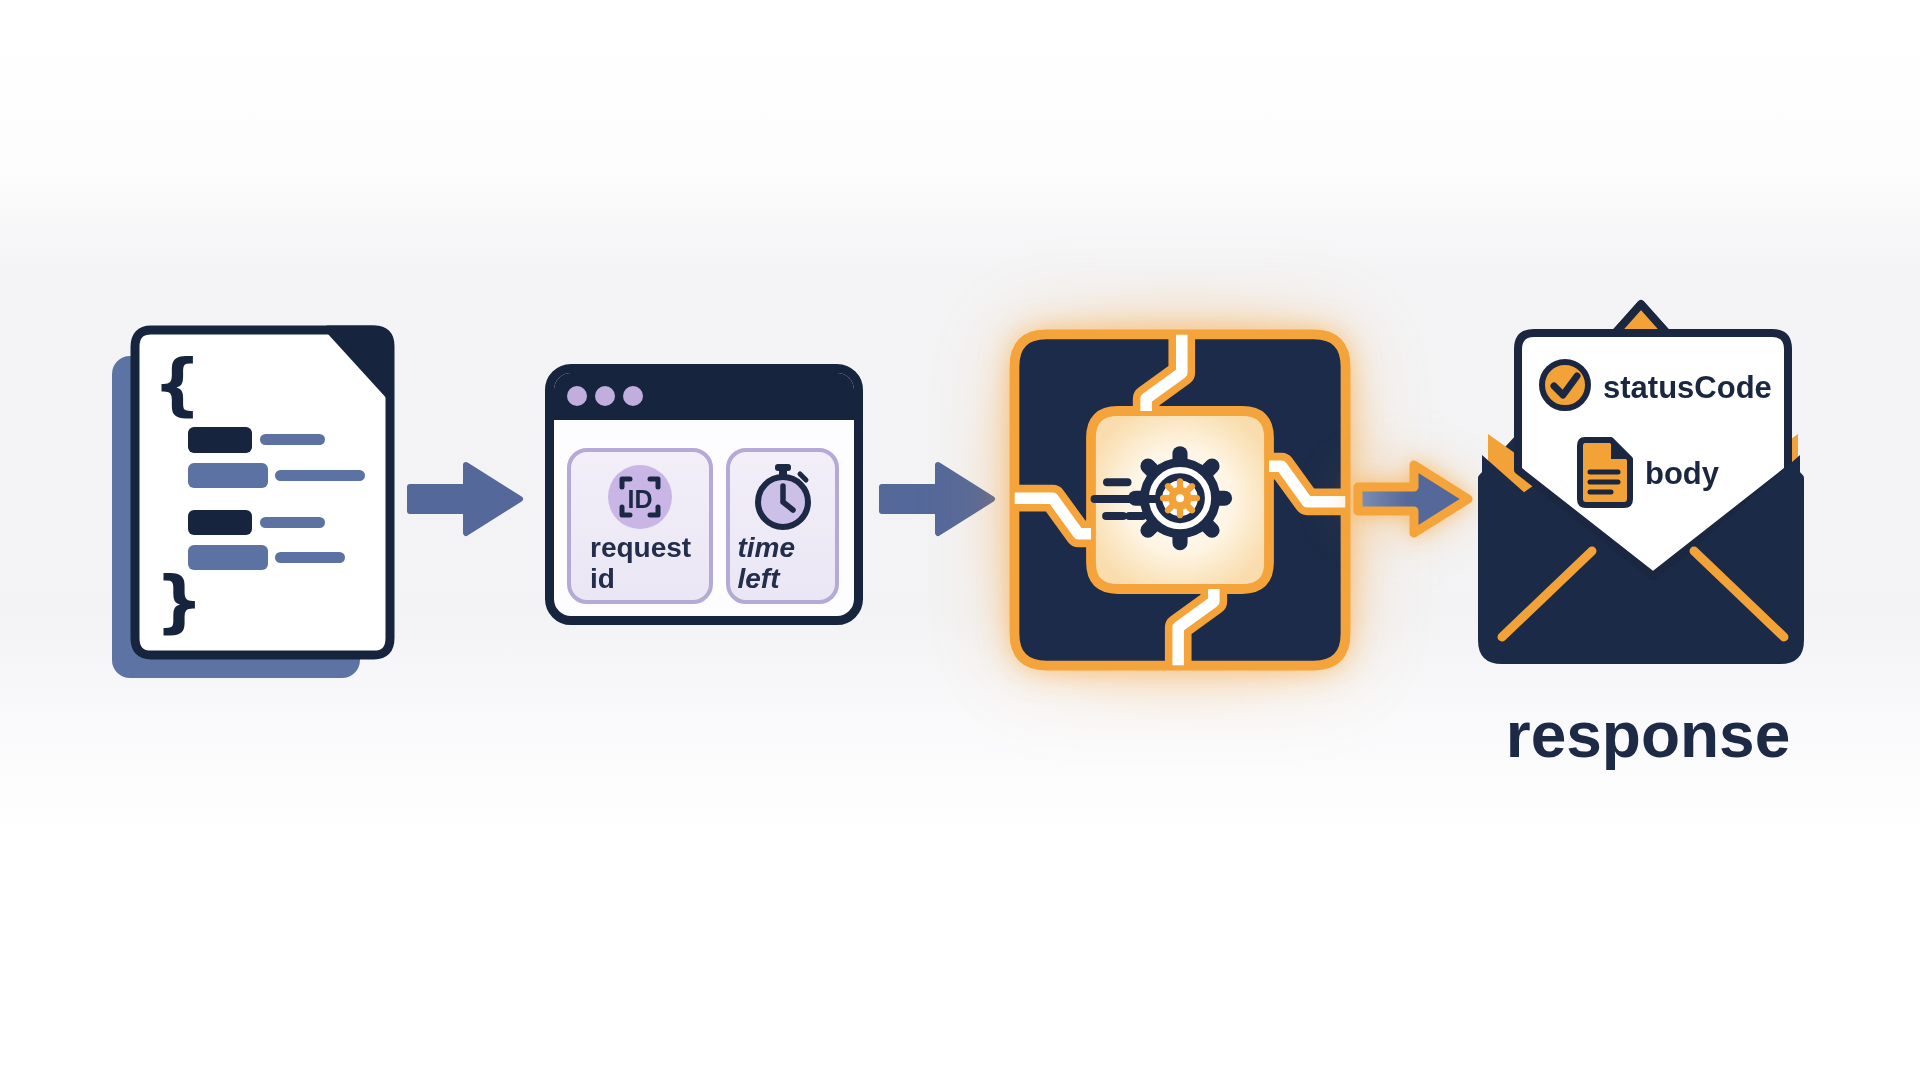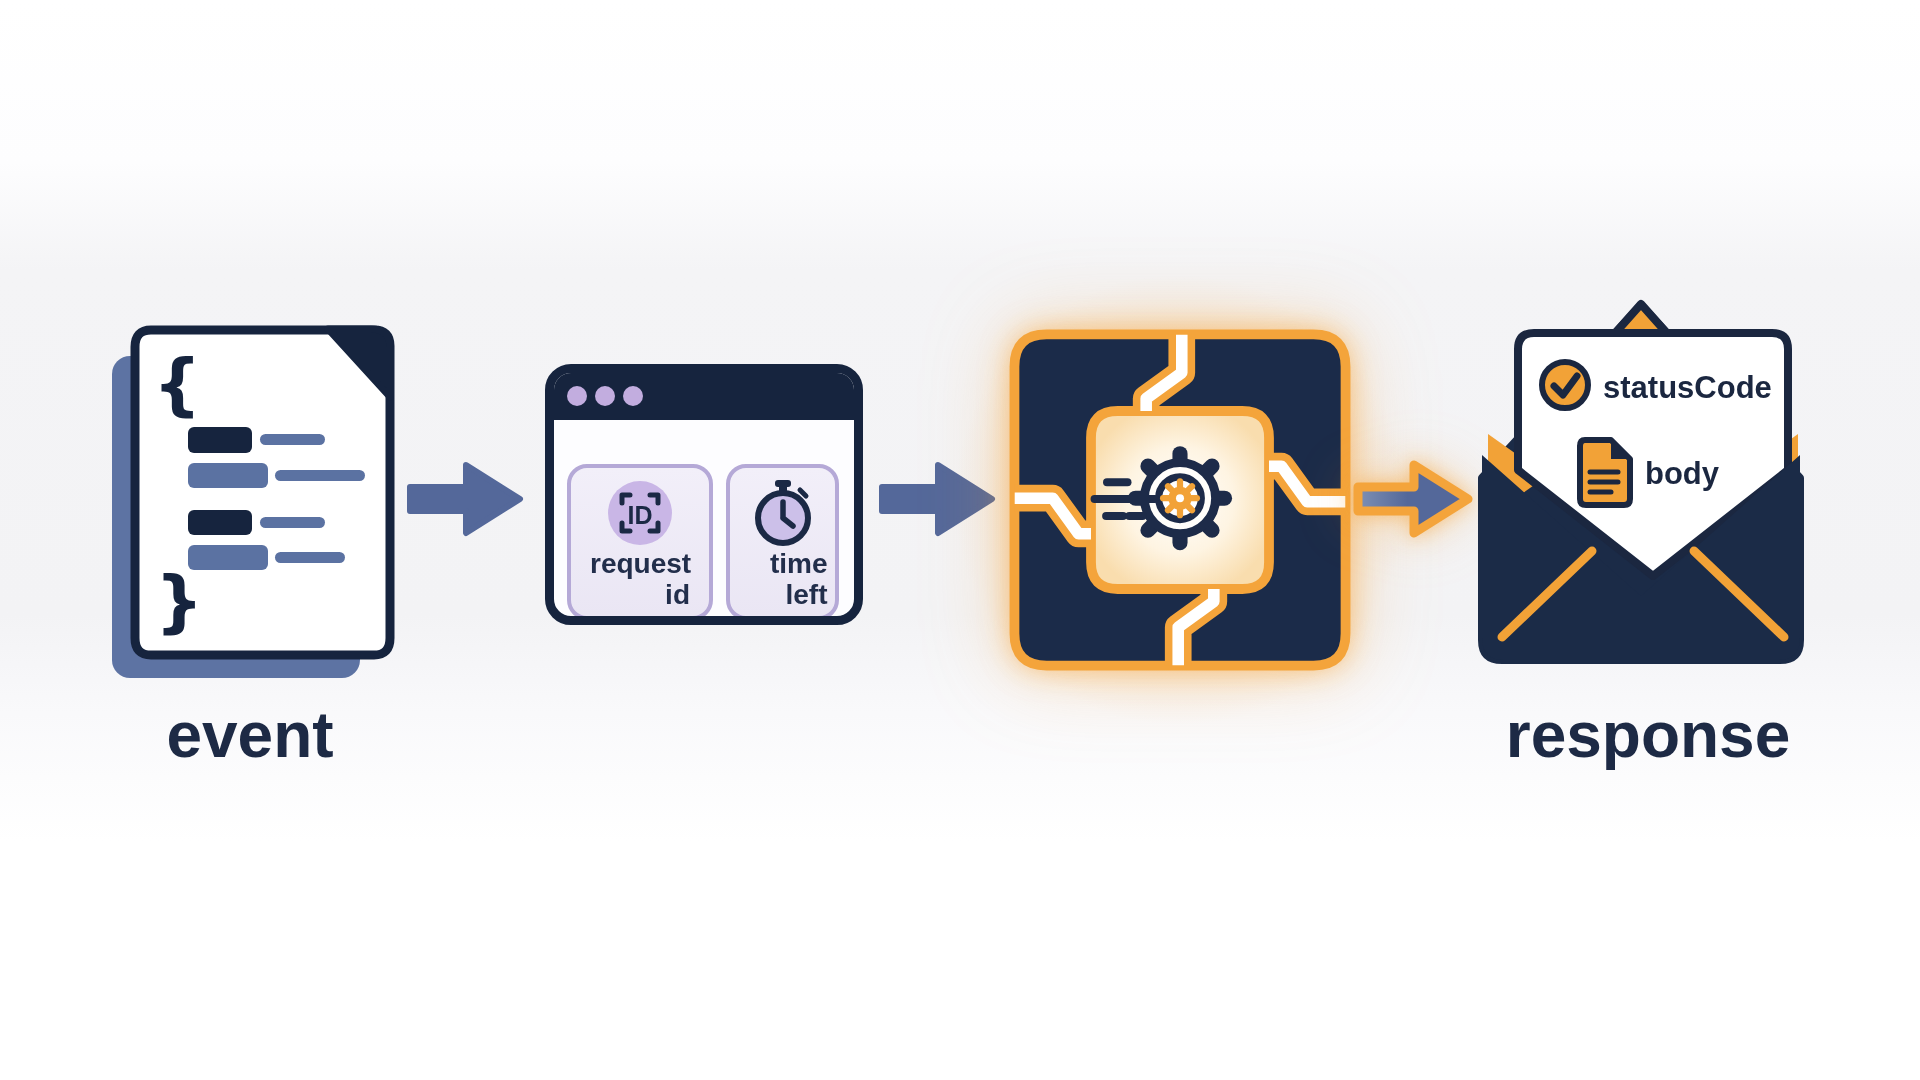--- a/index.html
+++ b/index.html
@@ -15,28 +15,28 @@
   }
   
   .ctx-window{
     position:absolute;left:545px;top:364px;width:318px;height:261px;
     background:#FDFDFF;border:9px solid #16243E;border-radius:26px;
     box-sizing:border-box;overflow:hidden;
   }
   .ctx-titlebar{position:absolute;left:-9px;top:-9px;width:318px;height:56px;background:#16243E;}
   .ctx-dot{position:absolute;top:22px;width:20px;height:20px;border-radius:50%;background:#C2ADDF;}
   .ctx-card{
-    position:absolute;top:91px;height:156px;box-sizing:border-box;
+    position:absolute;top:75px;height:156px;box-sizing:border-box;
     border:4px solid #B5A9D7;border-radius:20px;
     background:linear-gradient(180deg,#F2EFF9,#EAE6F4);
     display:flex;flex-direction:column;align-items:center;justify-content:flex-start;
   }
   .ctx-card-label{
     margin-top:2px;font-size:28px;line-height:31px;font-weight:600;color:#222E4B;
-    text-align:right;width:100px;
+    text-align:left;width:100px;
   }
   .glow-spot{
     position:absolute;left:952px;top:272px;width:456px;height:456px;border-radius:50%;
     background:radial-gradient(circle,rgba(246,166,60,0.28) 0%,rgba(246,166,60,0.12) 45%,rgba(246,166,60,0) 70%);
   }
   .handler-svg{filter:drop-shadow(0 0 14px rgba(245,163,52,.55)) drop-shadow(0 0 40px rgba(245,163,52,.30));}
   .arrow3-svg{filter:drop-shadow(0 0 10px rgba(245,163,52,.55)) drop-shadow(0 0 26px rgba(245,163,52,.30));}
 </style>
 </head>
 <body>
@@ -84,21 +84,21 @@
     </div>
 
     <div class="ctx-card" style="left:172px;width:113px;">
       <svg width="70" height="70" viewBox="0 0 70 70" style="margin-top:8px;">
         <rect x="27" y="4" width="16" height="7" rx="3" fill="#1B2945"></rect>
         <rect x="31" y="9" width="8" height="8" fill="#1B2945"></rect>
         <line x1="52" y1="14" x2="58" y2="20" stroke="#1B2945" stroke-width="5" stroke-linecap="round"></line>
         <circle cx="35" cy="42" r="25" fill="#CCC0E9" stroke="#1B2945" stroke-width="6"></circle>
         <path d="M 35,42 L 35,26 M 35,42 L 45,50" fill="none" stroke="#1B2945" stroke-width="5.5" stroke-linecap="round"></path>
       </svg>
-      <div class="ctx-card-label" style="width:90px;">time left</div>
+      <div class="ctx-card-label" style="width:90px;font-style:italic;">time left</div>
     </div>
   </div>
 
   <svg class="abs" style="left:872px;top:455px;" width="130" height="90" viewBox="0 0 130 90">
     <polygon points="10,32 66,32 66,10 120,44 66,78 66,56 10,56" fill="#54689A" stroke="#54689A" stroke-width="6" stroke-linejoin="round"></polygon>
   </svg>
 
   <svg class="abs handler-svg" style="left:1002px;top:322px;" width="356" height="356" viewBox="0 0 400 400">
     <defs>
       <radialGradient id="holeGlow" cx="50%" cy="50%" r="55%">
@@ -207,16 +207,15 @@
       <text x="170" y="185" dominant-baseline="central" font-size="31" font-weight="600" fill="#1B2740">body</text>
     </g>
 
     <path d="M 7,167 L 166,308 L 325,167 L 325,350 Q 325,372 303,372 L 29,372 Q 7,372 7,350 Z" fill="#1B2B47"></path>
     <g stroke="#F2A237" stroke-width="9" stroke-linecap="round">
       <line x1="27" y1="349" x2="117" y2="263"></line>
       <line x1="219" y1="263" x2="309" y2="349"></line>
     </g>
   </svg>
 
-  <div class="stage-label" style="left:70px;">event</div>
   <div class="stage-label" style="left:1468px;">response</div>
 
 </div>
 
 </body></html>

